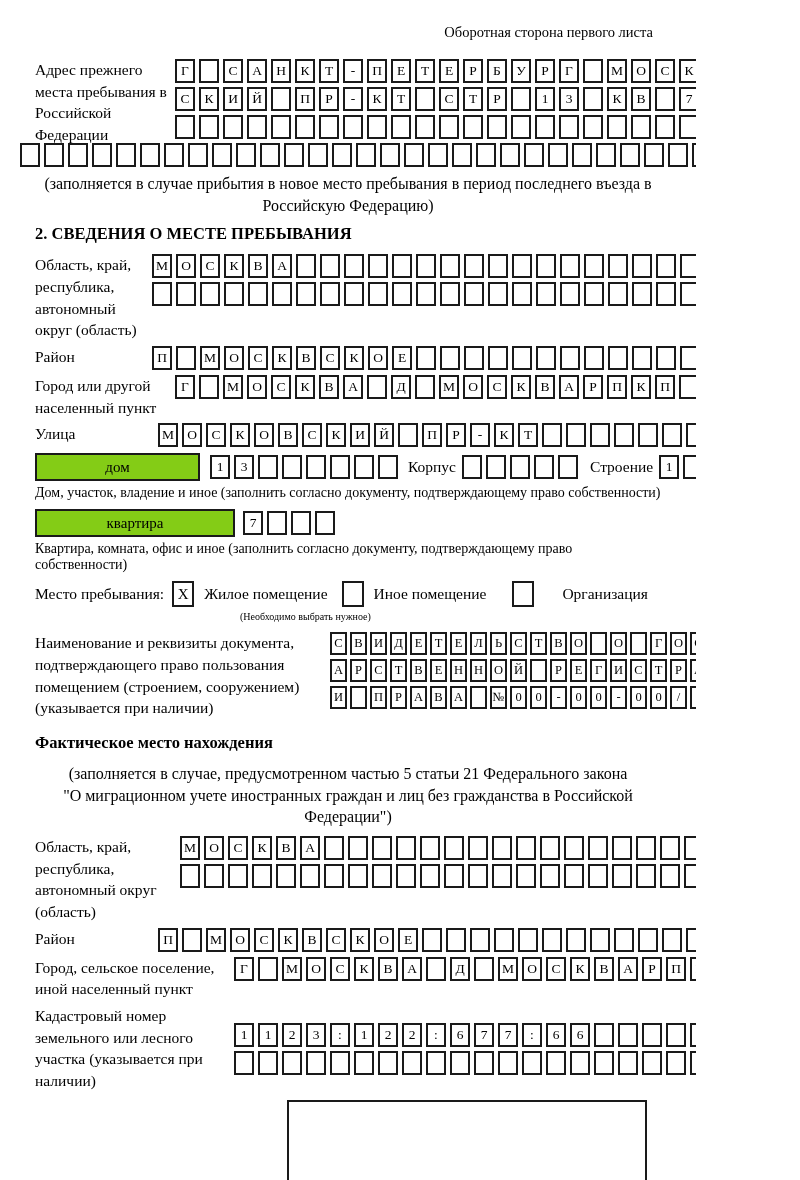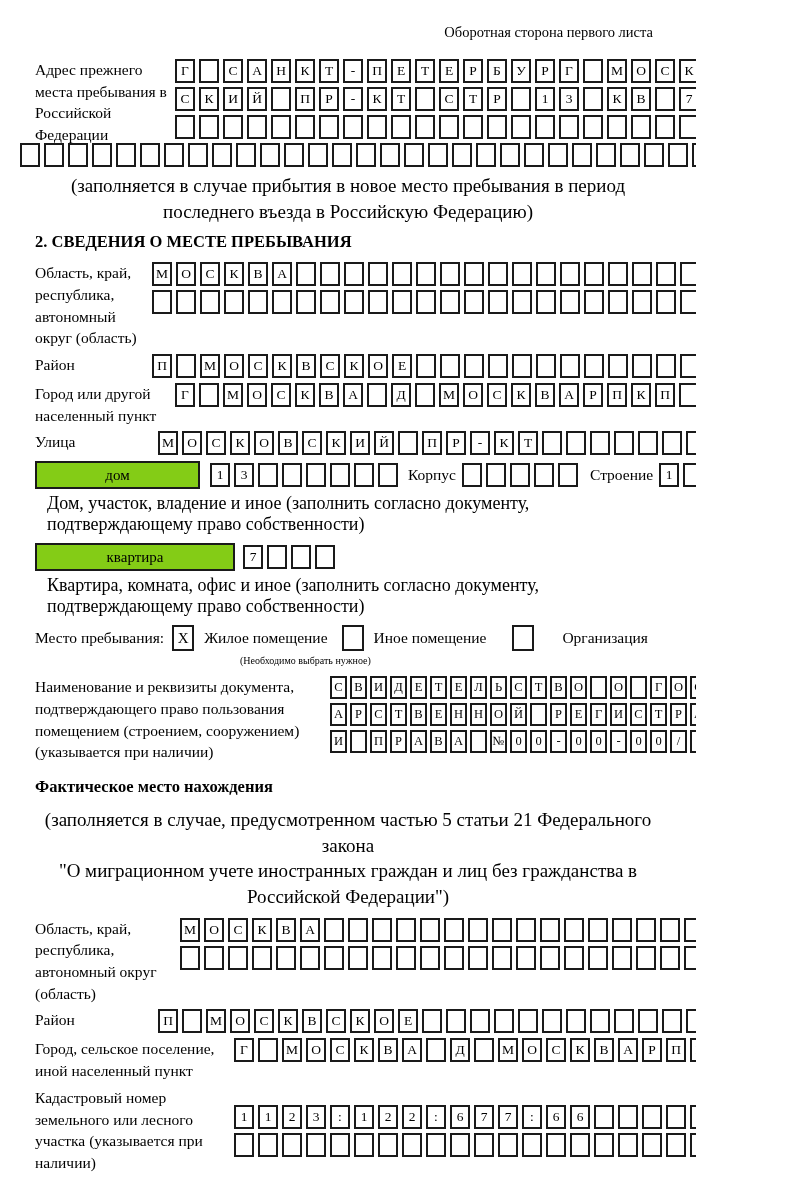--- a/index.html
+++ b/index.html
@@ -16,28 +16,28 @@
   .rows{display:flex;flex-direction:column;gap:4px;}
   .boxrow{display:flex;gap:4px;}
   .box{
     flex:none;width:20px;height:24px;border:2px solid #1a1a1a;box-sizing:border-box;
     display:flex;align-items:center;justify-content:center;
     font-size:13.5px;background:#fff;
   }
   .narrow{gap:3px;}
   .narrow .box{width:17px;height:23px;font-size:12.5px;}
   .shift-left{margin-left:-155px;}
-  .center-note{text-align:center;font-size:19px;line-height:1.35;margin:6px 0 8px 0;white-space:pre-line;}
+  .center-note{text-align:center;font-size:16px;line-height:1.35;margin:6px 0 8px 0;white-space:pre-line;}
   .sec-title{text-align:left;font-weight:bold;font-size:16.5px;margin:8px 0 10px 0;}
   .inline-row{display:flex;align-items:center;margin:6px 0 4px 0;font-size:15.5px;}
   .wide-rect{
     flex:none;border:2px solid #1a1a1a;box-sizing:border-box;height:28px;
     display:flex;align-items:center;justify-content:center;font-size:15px;background:#84cc16;
   }
-  .small-note{font-size:18px;margin:2px 0 8px 12px;}
+  .small-note{font-size:14px;margin:2px 0 8px 0;}
   .cbox{
     flex:none;width:22px;height:26px;border:2px solid #1a1a1a;box-sizing:border-box;
     display:inline-flex;align-items:center;justify-content:center;font-size:15px;background:#fff;
   }
   .choose-note{font-size:10px;margin:2px 0 10px 205px;}
   .stamp-wrap{width:388px;margin-left:auto;margin-top:8px;}
   .stamp-box{width:360px;height:175px;border:2px solid #1a1a1a;box-sizing:border-box;margin:0 auto 8px auto;background:#fff;}
   .mt14{margin-top:14px;}
 </style>
 </head>

